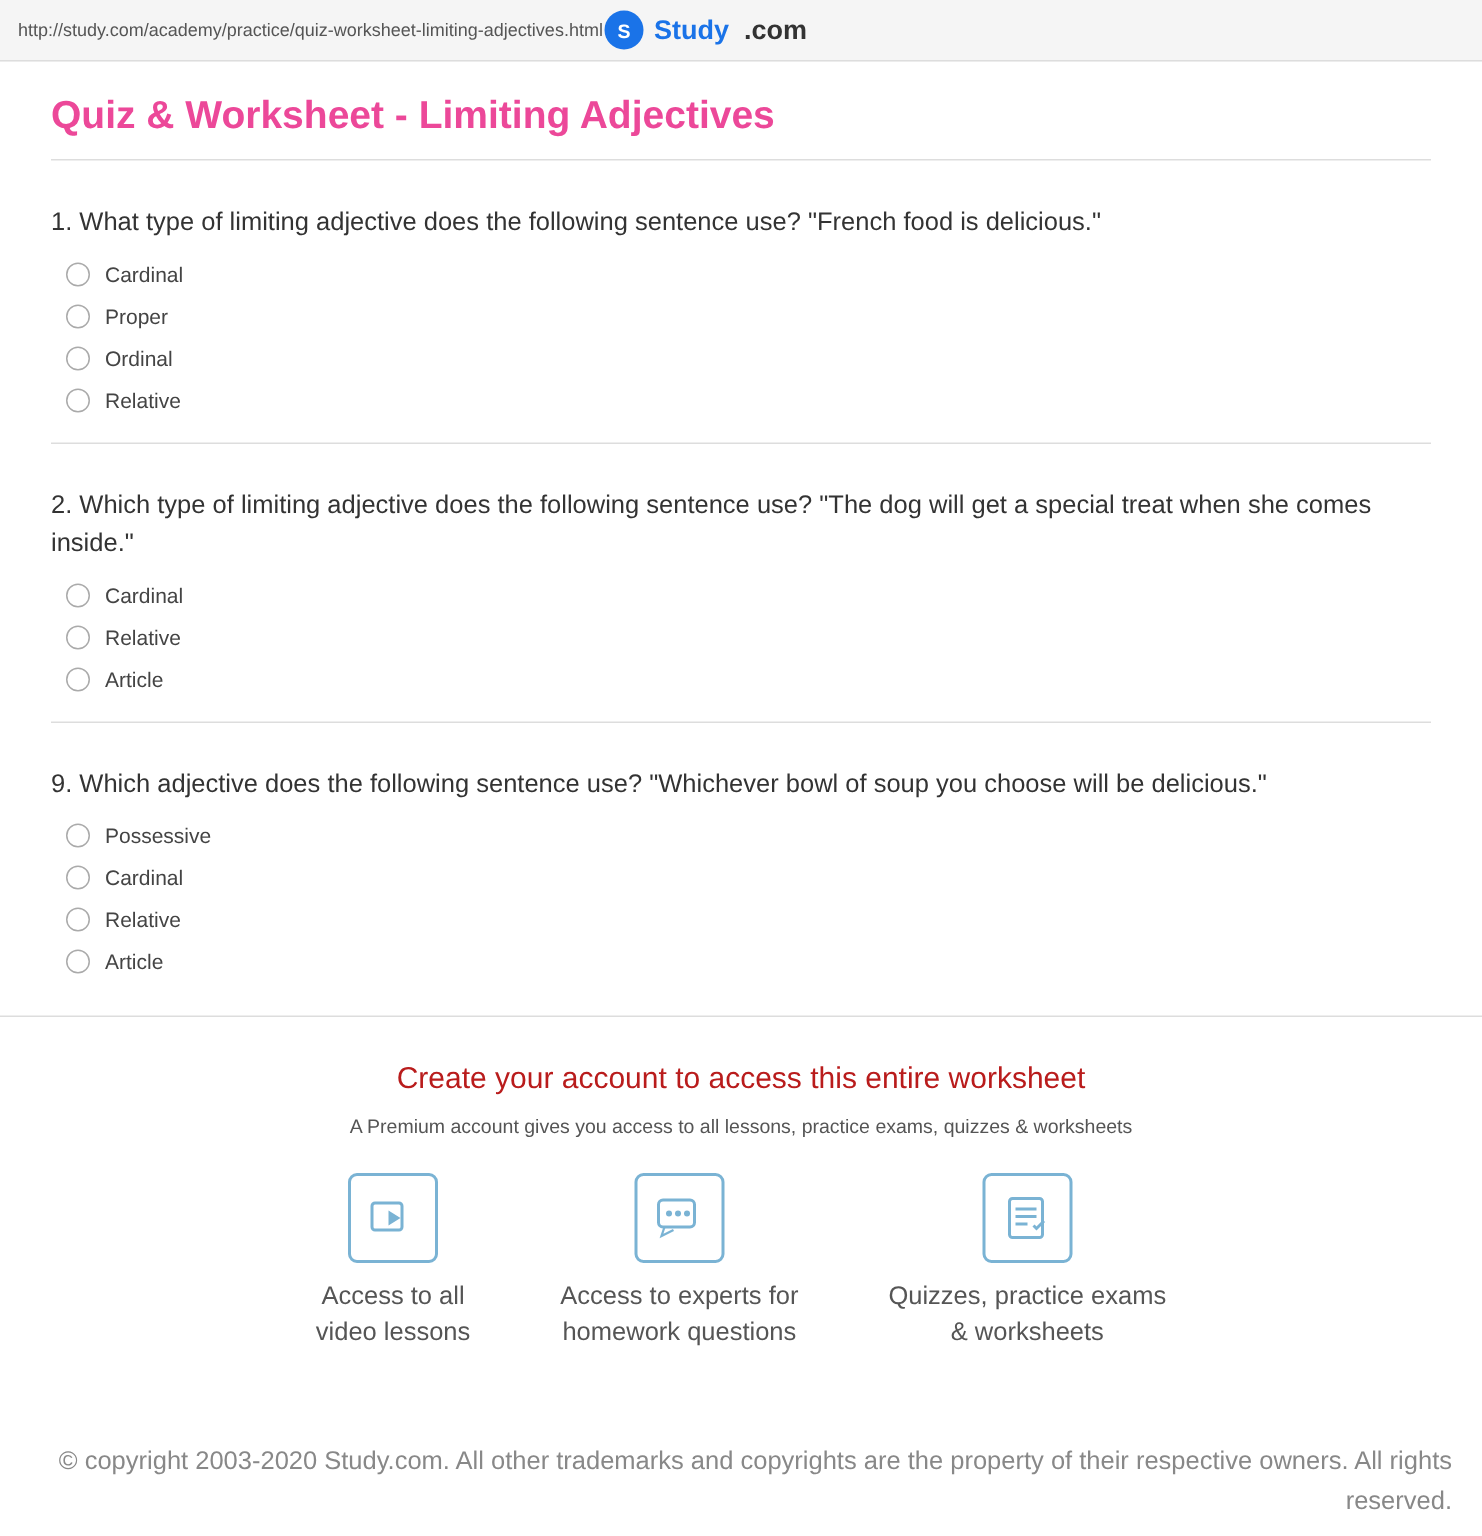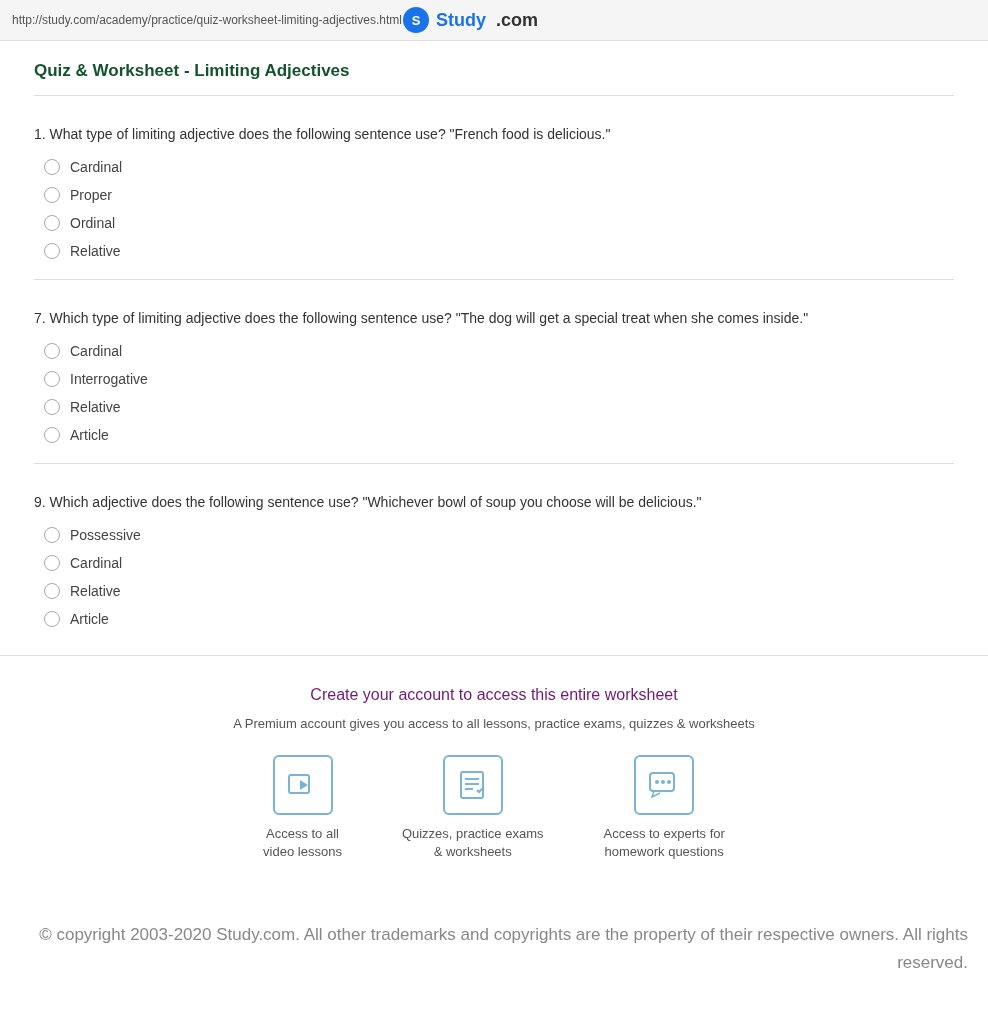--- a/index.html
+++ b/index.html
@@ -48,34 +48,34 @@
       padding-left: 10px;
     }
 
     .main-content {
       max-width: 960px;
       margin: 0 auto;
       padding: 20px 20px 0 20px;
     }
 
     .page-title {
-      font-size: 17px;
+      font-size: 26px;
       font-weight: bold;
-      color: #14532d;
+      color: #ec4899;
       margin-bottom: 28px;
       padding-bottom: 14px;
       border-bottom: 1px solid #ddd;
     }
 
     .question-block {
       margin-bottom: 28px;
     }
 
     .question-text {
-      font-size: 14px;
+      font-size: 17px;
       color: #333;
       margin-bottom: 14px;
       line-height: 1.5;
     }
 
     .options-list {
       list-style: none;
       margin-left: 10px;
     }
 
@@ -117,22 +117,22 @@
 
     .cta-section {
       background: #fff;
       text-align: center;
       padding: 30px 20px 20px;
       border-top: 1px solid #ddd;
       margin-top: 10px;
     }
 
     .cta-title {
-      font-size: 16px;
-      color: #701a75;
+      font-size: 20px;
+      color: #b91c1c;
       margin-bottom: 8px;
     }
 
     .cta-subtitle {
       font-size: 13px;
       color: #555;
       margin-bottom: 24px;
       margin-top: 12px;
     }
 
@@ -154,21 +154,21 @@
       width: 60px;
       height: 60px;
       border: 2px solid #7ab3d4;
       border-radius: 6px;
       display: flex;
       align-items: center;
       justify-content: center;
     }
 
     .cta-icon-label {
-      font-size: 13px;
+      font-size: 17px;
       color: #555;
       line-height: 1.4;
     }
 
     .footer-text {
       font-size: 17px;
       color: #888;
       text-align: right;
       padding: 10px 20px 20px;
       line-height: 1.6;
@@ -209,29 +209,25 @@
             <span>Ordinal</span>
           </li>
           <li>
             <span class="radio-btn"></span>
             <span>Relative</span>
           </li>
         </ul>
         <hr class="divider">
       </div>
       <div class="question-block">
-        <div class="question-text">7. Which type of limiting adjective does the following sentence use? "The dog will get a special treat when she comes inside."</div>
+        <div class="question-text">2. Which type of limiting adjective does the following sentence use? "The dog will get a special treat when she comes inside."</div>
         <ul class="options-list">
           <li>
             <span class="radio-btn"></span>
             <span>Cardinal</span>
-          </li>
-          <li>
-            <span class="radio-btn"></span>
-            <span>Interrogative</span>
           </li>
           <li>
             <span class="radio-btn"></span>
             <span>Relative</span>
           </li>
           <li>
             <span class="radio-btn"></span>
             <span>Article</span>
           </li>
         </ul>
@@ -269,43 +265,43 @@
   <div class="cta-icons-row">
 
     <div class="cta-icon-item">
       <div class="cta-icon-box">
         <svg width="32" height="32" viewBox="0 0 32 32" fill="none" xmlns="http://www.w3.org/2000/svg">
           <rect x="2" y="6" width="20" height="18" rx="2" stroke="#7ab3d4" stroke-width="2" fill="none"></rect>
           <polygon points="13,11 13,21 21,16" fill="#7ab3d4"></polygon>
         </svg>
       </div>
       <div class="cta-icon-label">Access to all<br>video lessons</div>
+    </div>
+
+    <div class="cta-icon-item">
+      <div class="cta-icon-box">
+        <svg width="32" height="32" viewBox="0 0 32 32" fill="none" xmlns="http://www.w3.org/2000/svg">
+          <rect x="2" y="4" width="24" height="18" rx="3" stroke="#7ab3d4" stroke-width="2" fill="none"></rect>
+          <circle cx="9" cy="13" r="2" fill="#7ab3d4"></circle>
+          <circle cx="15" cy="13" r="2" fill="#7ab3d4"></circle>
+          <circle cx="21" cy="13" r="2" fill="#7ab3d4"></circle>
+          <path d="M6 22 L4 28 L12 24" stroke="#7ab3d4" stroke-width="1.5" fill="none"></path>
+        </svg>
+      </div>
+      <div class="cta-icon-label">Access to experts for<br>homework questions</div>
     </div>
 
     <div class="cta-icon-item">
       <div class="cta-icon-box">
         <svg width="32" height="32" viewBox="0 0 32 32" fill="none" xmlns="http://www.w3.org/2000/svg">
           <rect x="4" y="3" width="22" height="26" rx="2" stroke="#7ab3d4" stroke-width="2" fill="none"></rect>
           <line x1="8" y1="10" x2="22" y2="10" stroke="#7ab3d4" stroke-width="2"></line>
           <line x1="8" y1="15" x2="22" y2="15" stroke="#7ab3d4" stroke-width="2"></line>
           <line x1="8" y1="20" x2="16" y2="20" stroke="#7ab3d4" stroke-width="2"></line>
           <path d="M20 21 L22 23 L27 18" stroke="#7ab3d4" stroke-width="2" fill="none"></path>
         </svg>
       </div>
       <div class="cta-icon-label">Quizzes, practice exams<br>&amp; worksheets</div>
     </div>
-
-    <div class="cta-icon-item">
-      <div class="cta-icon-box">
-        <svg width="32" height="32" viewBox="0 0 32 32" fill="none" xmlns="http://www.w3.org/2000/svg">
-          <rect x="2" y="4" width="24" height="18" rx="3" stroke="#7ab3d4" stroke-width="2" fill="none"></rect>
-          <circle cx="9" cy="13" r="2" fill="#7ab3d4"></circle>
-          <circle cx="15" cy="13" r="2" fill="#7ab3d4"></circle>
-          <circle cx="21" cy="13" r="2" fill="#7ab3d4"></circle>
-          <path d="M6 22 L4 28 L12 24" stroke="#7ab3d4" stroke-width="1.5" fill="none"></path>
-        </svg>
-      </div>
-      <div class="cta-icon-label">Access to experts for<br>homework questions</div>
-    </div>
   </div>
 </div>
 
 <div class="footer-text">© copyright 2003-2020 Study.com. All other trademarks and copyrights are the property of their respective owners. All rights reserved.</div>
 
 </body></html>

